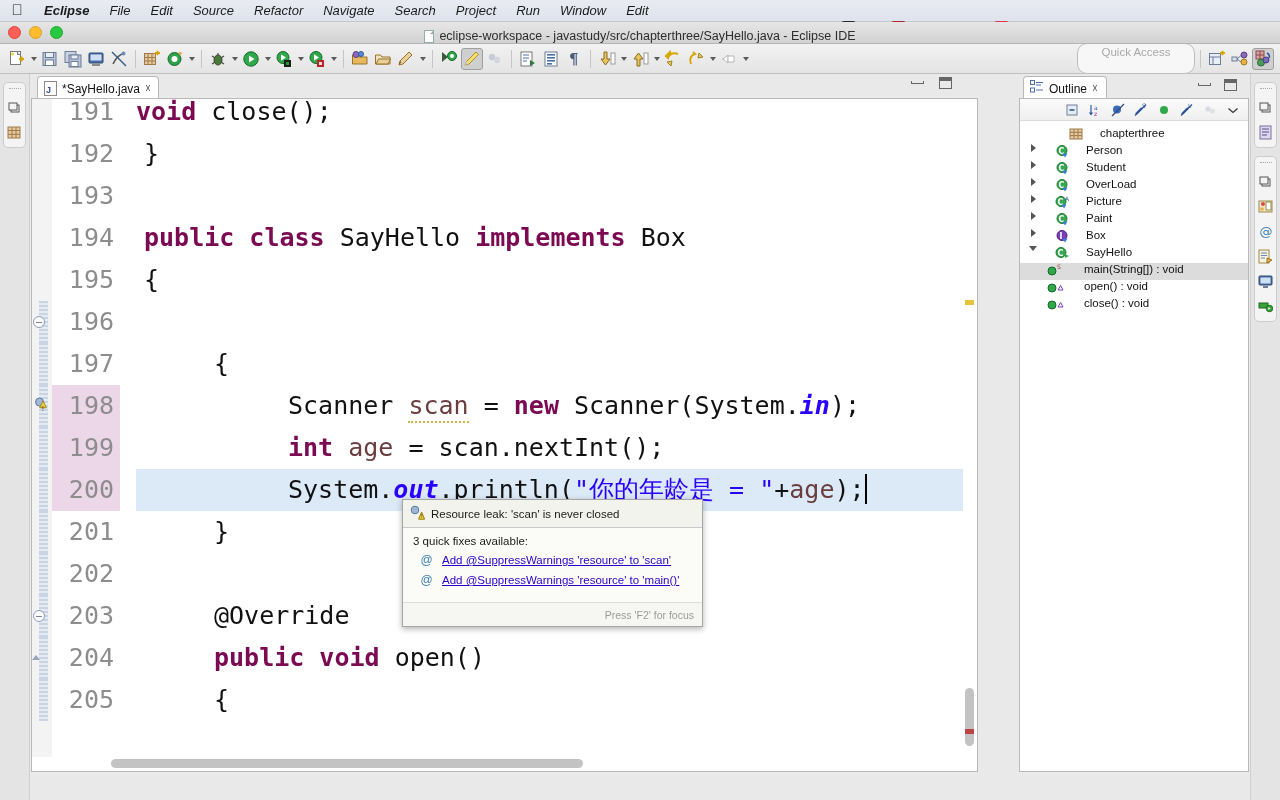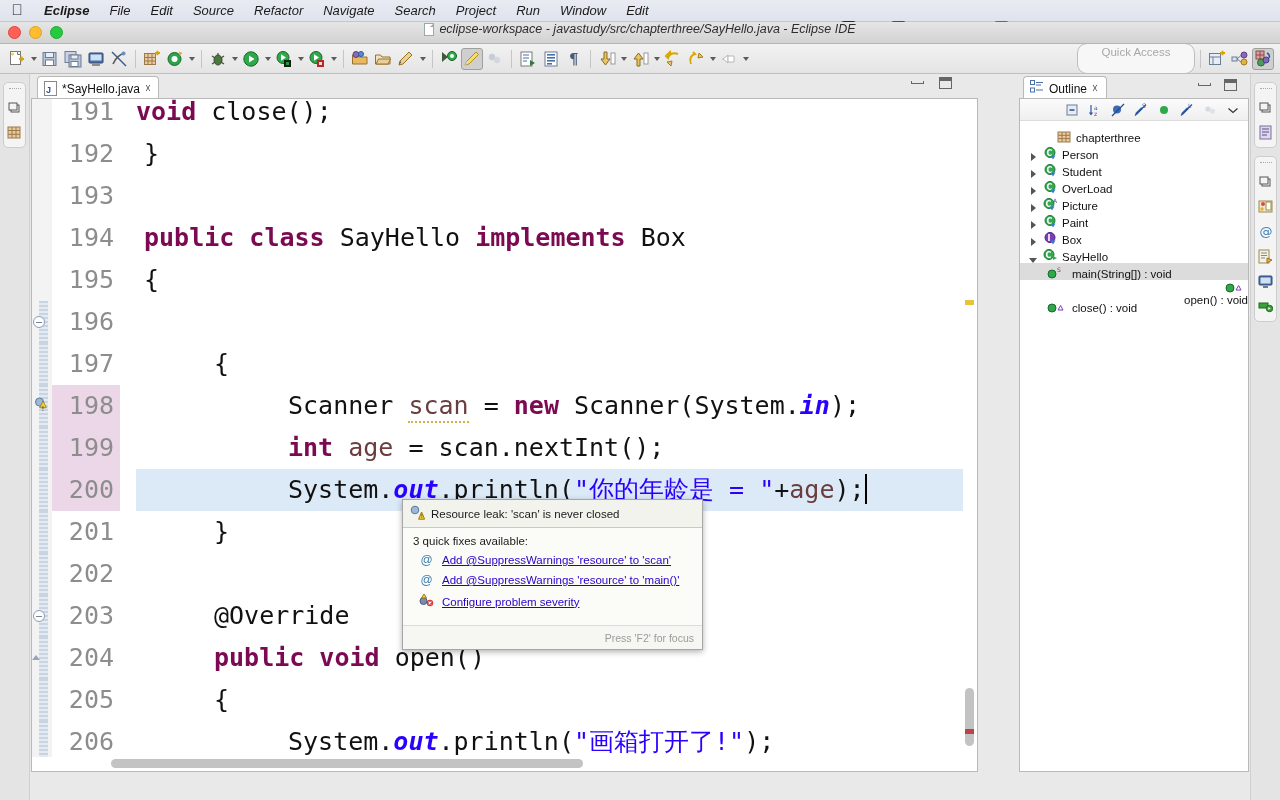--- a/index.html
+++ b/index.html
@@ -32,21 +32,21 @@
   }
   .badge-sq.red { background:#b0232b; }
   .badge-s { display:inline-block; width:15px;height:15px;border-radius:3px;background:#d8373f;color:#fff;font-size:11px;font-weight:bold;line-height:15px;text-align:center;}
 
   
   .win { position:absolute; left:0; top:22px; width:1280px; height:778px; background:#ebebeb; }
   .titlebar {
     position:relative; height:22px;
     background: linear-gradient(180deg,#e6e6e6 0%, #d2d2d2 100%);
     border-bottom:1px solid #b5b5b5;
-    display:flex; align-items:flex-start; justify-content:center;font-style:italic;
+    display:flex; align-items:flex-end; justify-content:center;
   }
   .traffic { position:absolute; left:8px; top:4px; display:flex; gap:8px; }
   .tl { width:13px;height:13px;border-radius:50%; }
   .tl.r{background:#ff5f57;border:1px solid #e0443e;}
   .tl.y{background:#ffbd2e;border:1px solid #dea123;}
   .tl.g{background:#28c940;border:1px solid #1aab29;}
   .title-text { font-size:12.5px; color:#2d2d2d; display:flex; align-items:center; gap:5px;}
   .doc-ico {
     width:10px;height:13px;background:#fff;border:1px solid #9aa; position:relative; display:inline-block;
   }
@@ -158,21 +158,21 @@
     display:flex;align-items:center;gap:5px;padding:0 8px 0 6px; font-size:12px; color:#111;
   }
   .otabmin { position:absolute; right:38px; top:9px; width:13px;height:3px;border:1px solid #666;border-top:none;}
   .otabmax { position:absolute; right:12px; top:5px; width:13px;height:12px;border:1px solid #666;}
   .otabmax:before{content:"";position:absolute;left:0;top:0;width:11px;height:3px;background:#666;}
   .ocontent { position:absolute; left:0; top:24px; right:0; bottom:0; background:#fff; border:1px solid #b9b9b9;}
   .obar { height:22px; display:flex; align-items:center; justify-content:flex-end; gap:4px; padding:0 6px;
           background:linear-gradient(180deg,#fbfbfb,#efefef); border-bottom:1px solid #dcdcdc; }
   .obtn { width:19px;height:18px;display:flex;align-items:center;justify-content:center;}
   .otree { padding:6px 0 0 0; }
-  .onode { height:17px; display:flex; align-items:flex-end; font-size:11.5px; color:#111; padding-left:6px; }
+  .onode { height:17px; display:flex; align-items:flex-start; font-size:11.5px; color:#111; padding-left:6px;gap:12px; }
   .onode.sel { background:#dcdcdc; }
   .otw { width:14px; display:flex;align-items:center;justify-content:center; }
   .otw .ar { width:0;height:0;border-top:4px solid transparent;border-bottom:4px solid transparent;border-left:5px solid #555;}
   .otw .ard { width:0;height:0;border-left:4px solid transparent;border-right:4px solid transparent;border-top:5px solid #555;}
   .oicon { width:20px; display:flex;align-items:center;justify-content:center; position:relative;}
   .olbl { padding-left:2px; }
 
   
   .status {
     position:absolute; left:0; right:0; bottom:0; height:28px;
@@ -727,25 +727,20 @@
                 <span class="ln">204</span>
                 <span class="code" style="left:182px;"><span class="kw">public void</span> open()</span>
               </div>
 
               <div class="row">
                 <span class="hl-chg"></span>
                 <span class="ln">205</span>
                 <span class="code" style="left:182px;">{</span>
               </div>
 
-              <div class="row">
-                <span class="hl-chg"></span>
-                <span class="ln">206</span>
-                <span class="code" style="left:256px;">System.<span class="blu">out</span>.println(<span class="str">"画箱打开了!"</span>);</span>
-              </div>
 
             </div>
           </div>
 
           <div class="vscroll">
             <div class="vthumb" style="top:588px;height:58px;"></div>
             <div class="ov-mark" style="top:200px;background:#e8c23a;"></div>
             <div class="ov-mark" style="top:629px;background:#b44;"></div>
           </div>
           <div class="hscroll">
@@ -942,21 +937,21 @@
             <div class="onode sel" style="padding-left:26px;">
               <span class="oicon" style="width:24px;">
                 <svg width="22" height="14" viewBox="0 0 22 14">
                     <circle cx="5" cy="8" r="4" fill="#2fa84a" stroke="#17682c"></circle>
                     <text x="10" y="6" font-size="6" fill="#a02a2a" font-family="DejaVu Sans, sans-serif">S</text>
                   </svg>
               </span>
               <span class="olbl">main(String[]) : void</span>
             </div>
 
-            <div class="onode" style="padding-left:26px;flex-direction:column;">
+            <div class="onode" style="padding-left:26px;">
               <span class="oicon" style="width:24px;">
                 <svg width="22" height="14" viewBox="0 0 22 14">
                     <circle cx="5" cy="8" r="4" fill="#2fa84a" stroke="#17682c"></circle>
                     <path d="M11 10l2.6-4.5L16 10z" fill="none" stroke="#7a3fb8" stroke-width="1"></path>
                   </svg>
               </span>
               <span class="olbl">open() : void</span>
             </div>
 
             <div class="onode" style="padding-left:26px;">
@@ -987,31 +982,20 @@
         <div class="pop-sub">3 quick fixes available:</div>
 
         <div class="pop-item">
           <span class="at-ico">@</span>
           <a>Add @SuppressWarnings 'resource' to 'scan'</a>
         </div>
         <div class="pop-item">
           <span class="at-ico">@</span>
           <a>Add @SuppressWarnings 'resource' to 'main()'</a>
         </div>
-        <div class="pop-item">
-          <span class="at-ico">
-            <svg width="15" height="14" viewBox="0 0 15 14">
-                <circle cx="4.5" cy="8" r="3.5" fill="#7a8ab0" stroke="#4a5a80"></circle>
-                <path d="M2.5 5l2.5-4 2.5 4z" fill="#f2d23a" stroke="#9a7a10"></path>
-                <circle cx="11" cy="10" r="3.2" fill="#d83a3a"></circle>
-                <path d="M9.6 8.6l2.8 2.8M12.4 8.6l-2.8 2.8" stroke="#fff" stroke-width="1.1"></path>
-              </svg>
-          </span>
-          <a>Configure problem severity</a>
-        </div>
 
         <div class="pop-foot">Press 'F2' for focus</div>
       </div>
 
 
     </div>
   </div>
 </div>
 
 </body></html>

